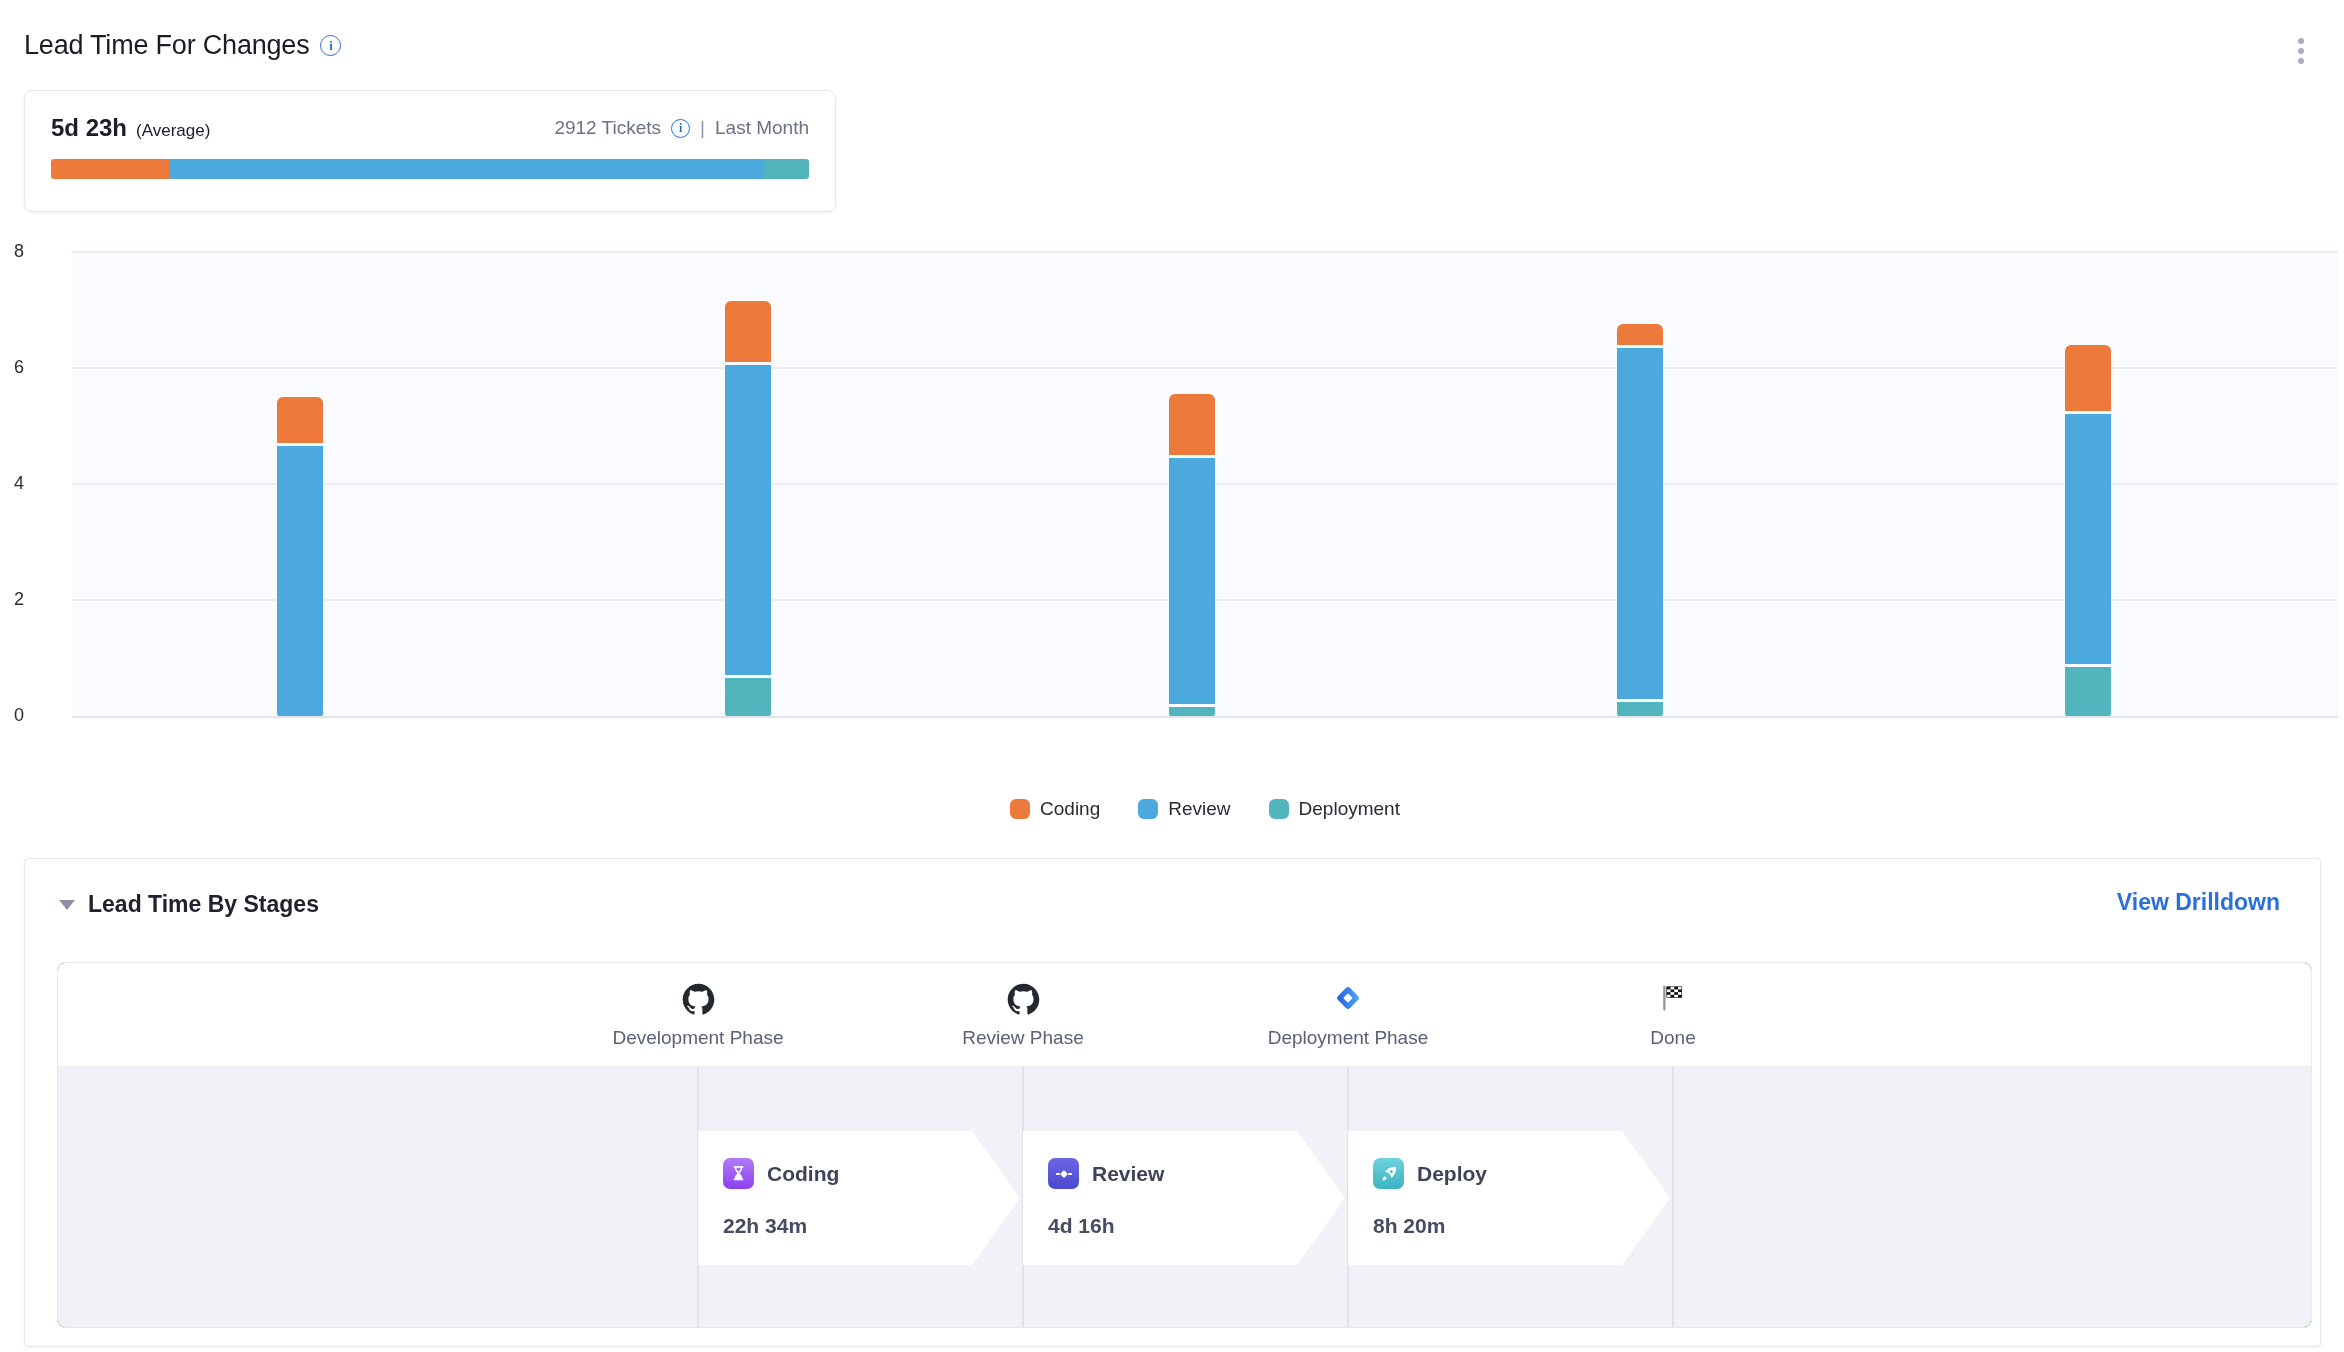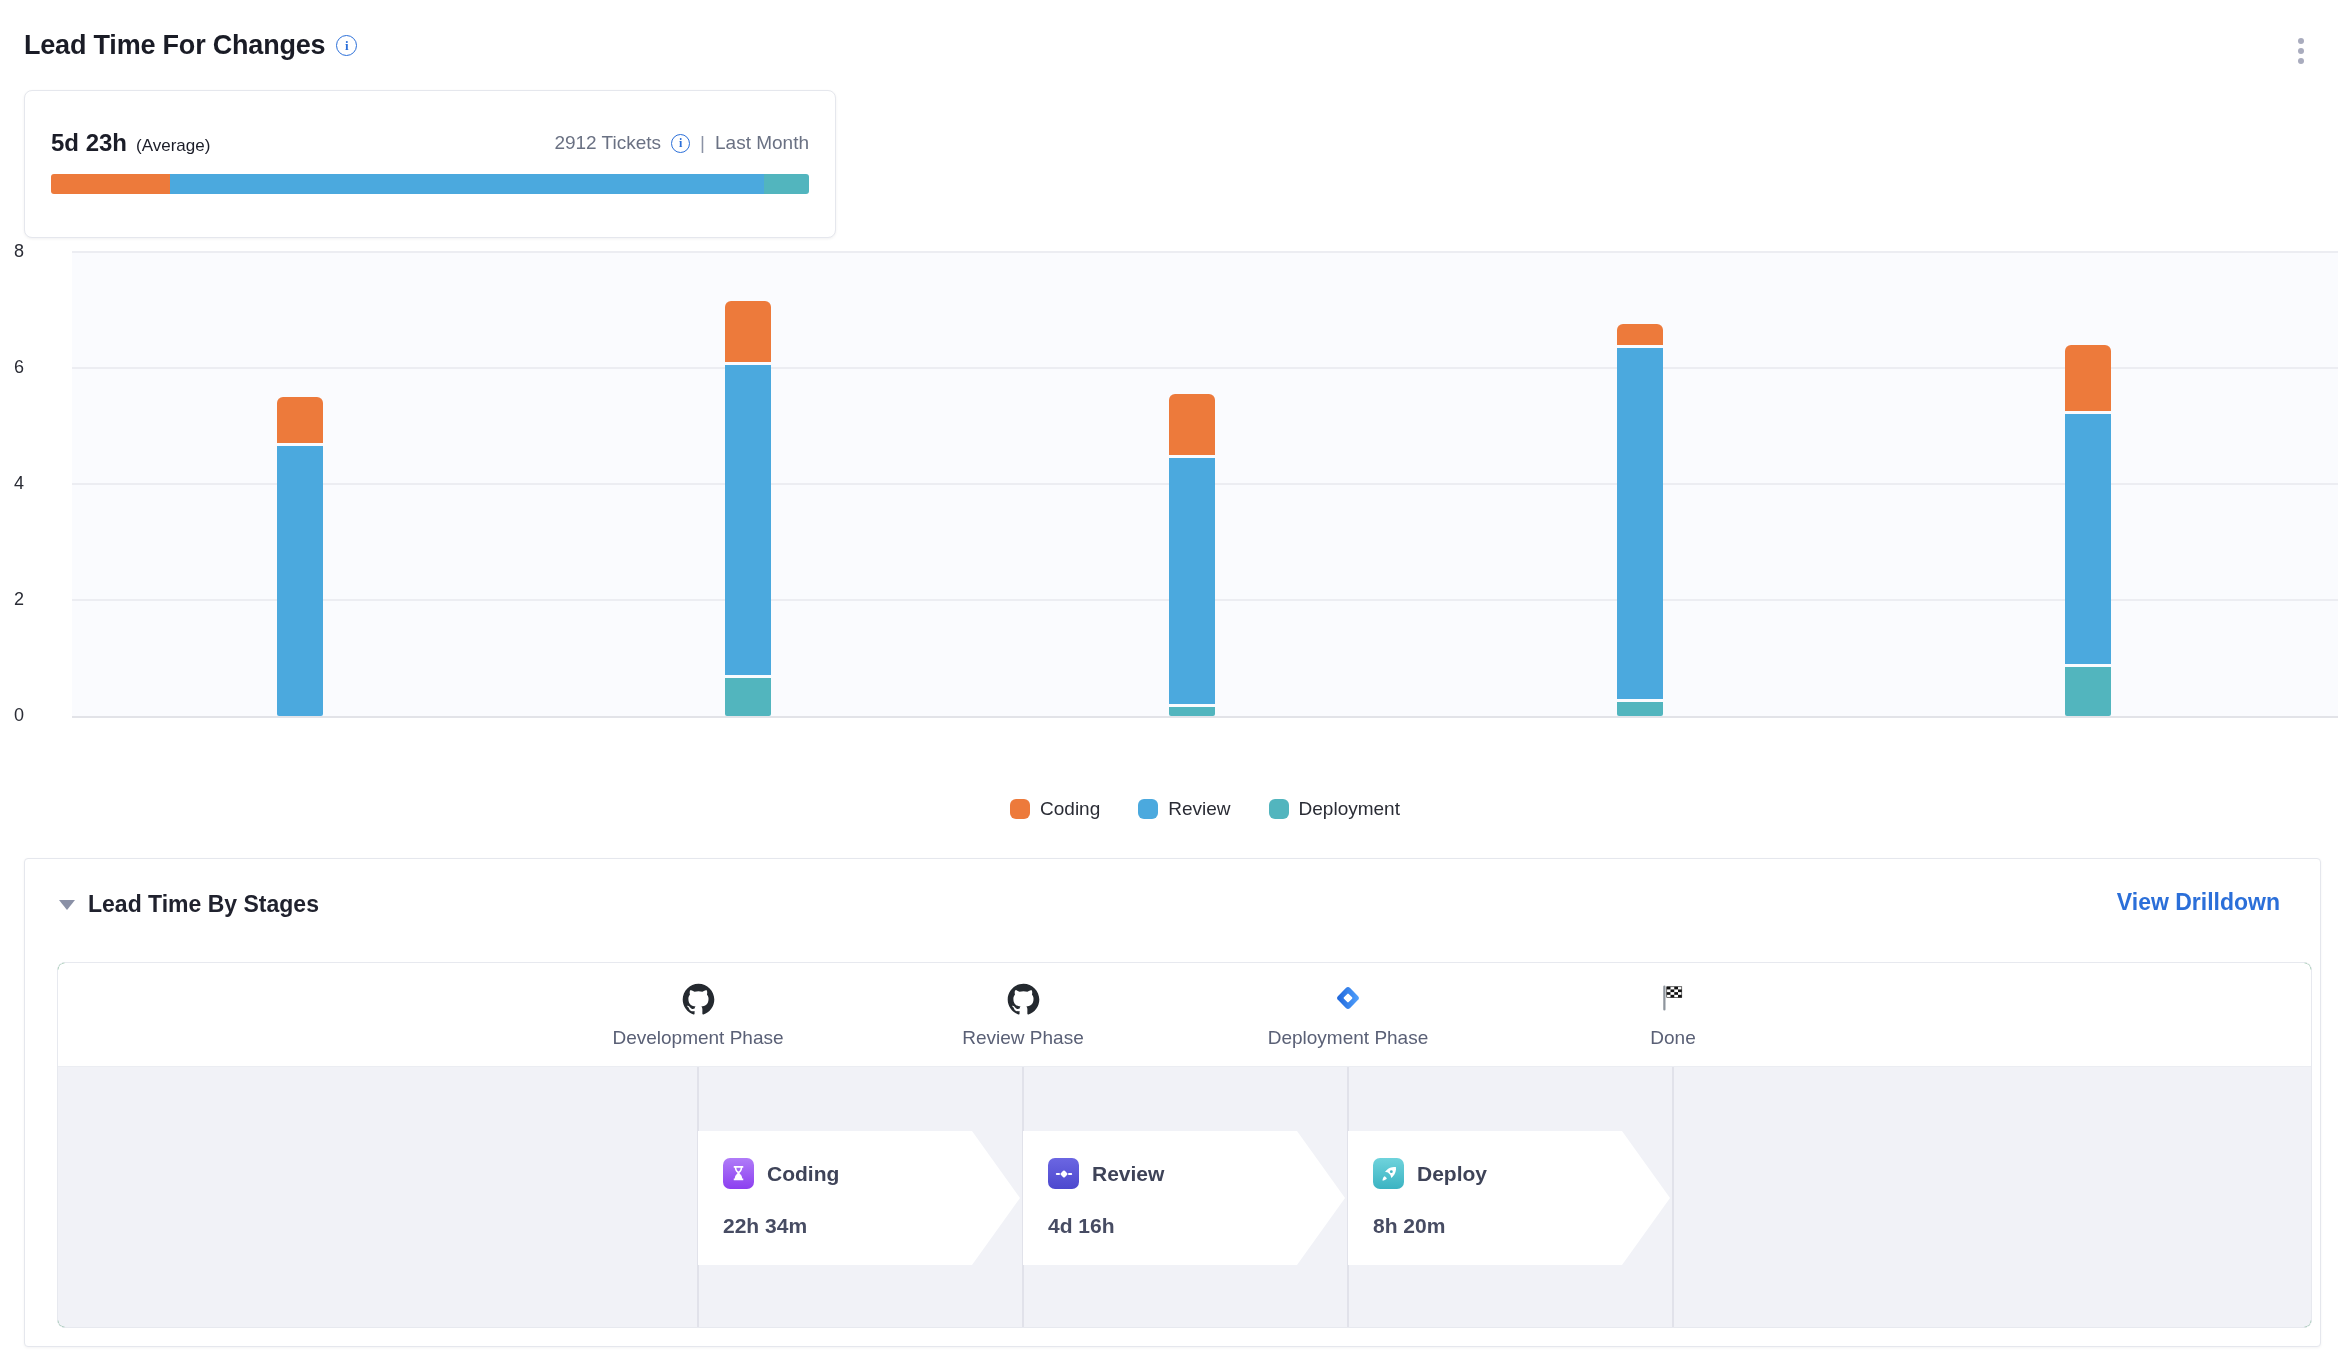--- a/index.html
+++ b/index.html
@@ -1,32 +1,32 @@
 <!DOCTYPE html>
 <html><head>
 <meta charset="utf-8">
 <style>
   * { margin:0; padding:0; box-sizing:border-box; }
   body { background:#fff; font-family:"Liberation Sans", sans-serif; }
   .page { position:relative; width:2344px; height:1352px; background:#fff; overflow:hidden; }
 
   
   .title-row { position:absolute; left:24px; top:30px; display:flex; align-items:center; gap:11px; }
-  .page-title { font-size:27px; font-weight:700; color:#1A1C26; letter-spacing:-.2px; }
+  .page-title { font-size:27px; font-weight:400; color:#1A1C26; letter-spacing:-.2px; }
   .info-icon { width:21px; height:21px; border:1.6px solid #2B6FD9; border-radius:50%;
     color:#2B6FD9; font-size:13px; font-weight:700; display:inline-flex; align-items:center;
     justify-content:center; font-family:"Liberation Serif", serif; flex:0 0 auto; }
   .kebab { position:absolute; right:36px; top:34px; display:flex; flex-direction:column; gap:4px;
     padding:4px; cursor:pointer; }
   .kebab i { width:6px; height:6px; border-radius:50%; background:#A9ACBE; }
 
   
-  .summary-card { position:absolute; left:24px; top:90px; width:812px; height:148px;
+  .summary-card { position:absolute; left:24px; top:90px; width:812px; height:122px;
     border:1px solid #E5E7ED; border-radius:8px; box-shadow:0 1px 3px rgba(16,24,40,.06);
-    padding:38px 26px; background:#fff; }
+    padding:23px 26px; background:#fff; }
   .summary-top { display:flex; justify-content:space-between; align-items:center; }
   .summary-left { display:flex; align-items:baseline; gap:9px; }
   .summary-value { font-size:24px; font-weight:700; color:#1B1D28; }
   .summary-avg { font-size:17px; color:#1B1D28; }
   .summary-right { display:flex; align-items:center; gap:10px; color:#6A7183; font-size:19px; }
   .summary-right .info-icon { width:19px; height:19px; font-size:12px; }
   .summary-sep { color:#8B92A5; }
   .summary-bar { margin-top:17px; height:20px; display:flex; border-radius:3px; overflow:hidden; }
 
   

